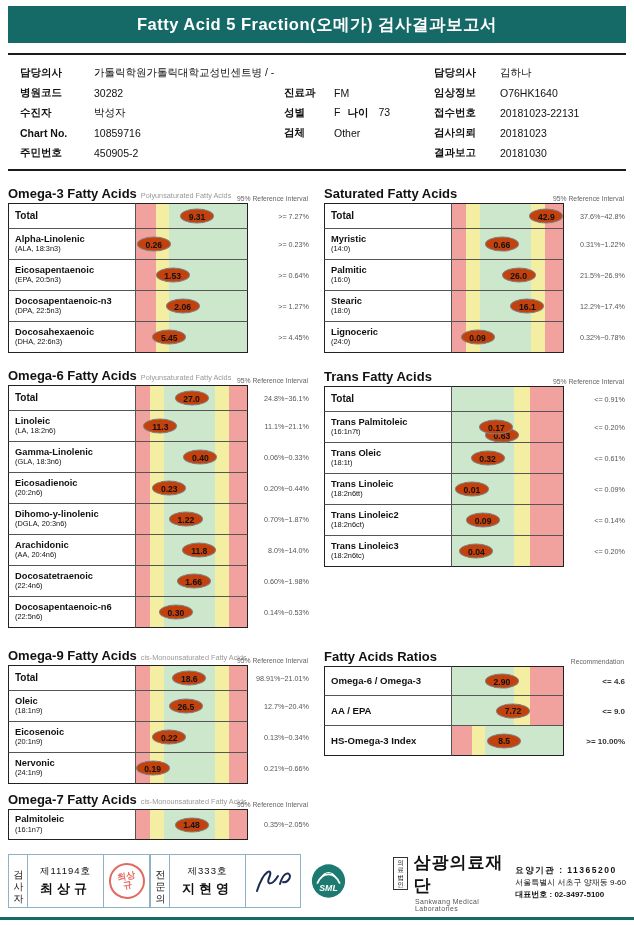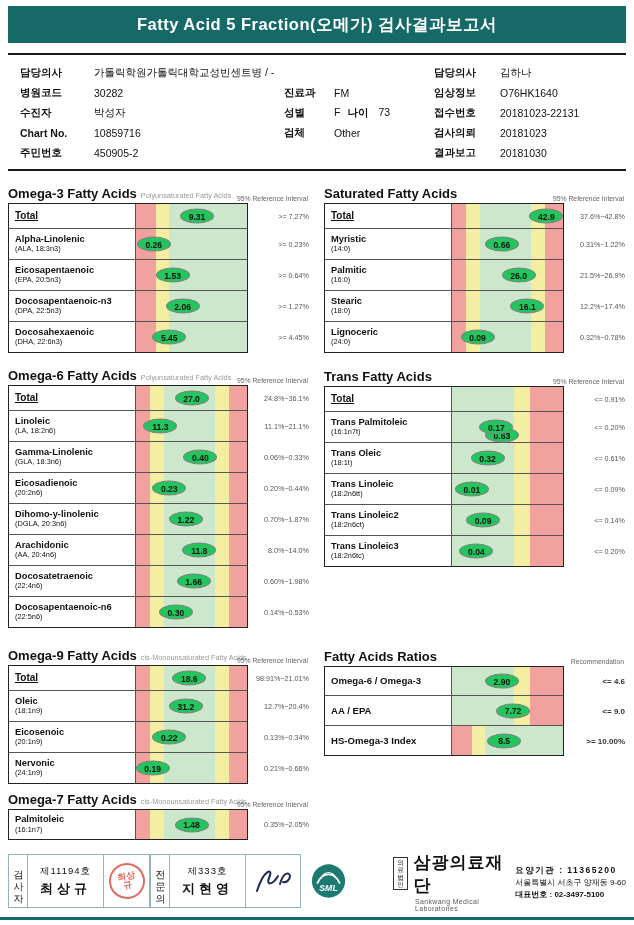--- a/index.html
+++ b/index.html
@@ -22,23 +22,23 @@
 .sec-interval{position:absolute;right:2px;bottom:-1px;font-size:6.8px;color:#666;}
 .trow{display:flex;height:31px;}
 .trow.single{height:26px;}
 .tname{width:128px;border-left:1.6px solid #222;border-right:1px solid #555;border-bottom:1px solid #555;padding:2px 6px;display:flex;flex-direction:column;justify-content:center;background:#fff;}
 .tbar{width:112px;border-right:1.6px solid #222;border-bottom:1px solid #555;position:relative;}
 .trow:first-child .tname,.trow:first-child .tbar{border-top:1.6px solid #222;}
 .trow:last-child .tname,.trow:last-child .tbar{border-bottom:1.6px solid #222;}
 .tref{width:62px;font-size:7.2px;color:#555;display:flex;align-items:center;justify-content:flex-end;padding-right:1px;white-space:nowrap;}
 .nm{font-size:9.3px;font-weight:bold;line-height:1.2;white-space:nowrap;}
 .cd{font-size:7.4px;line-height:1.2;}
-.trow.total .nm{text-decoration:underline;font-size:10px;}
+.trow.total .nm{font-size:10px;}
 .strip{position:absolute;inset:0;}
-.badge{position:absolute;top:50%;transform:translate(-50%,-50%);width:34px;height:15px;background:#22c55e;border:1px solid #808080;border-radius:50%;display:flex;align-items:center;justify-content:center;font-size:8.6px;font-weight:bold;z-index:2;}
+.badge{position:absolute;top:50%;transform:translate(-50%,-50%);width:34px;height:15px;background:#c2410c;border:1px solid #808080;border-radius:50%;display:flex;align-items:center;justify-content:center;font-size:8.6px;font-weight:bold;z-index:2;}
 #sec-omega6{margin-top:13px;}
 #sec-omega9{margin-top:18px;}
 #sec-omega7{margin-top:6px;}
 #sec-trans{margin-top:14px;}
 #sec-ratios{margin-top:80px;}
 #sec-ratios .trow{height:30px;}
 #sec-ratios .nm{font-size:9.6px;}
 #sec-ratios .tref{font-size:8px;font-weight:bold;color:#333;}
 .footer{margin-top:14px;display:flex;align-items:stretch;height:54px;}
 .sigbox{display:flex;border:1px solid #8fb3c2;height:54px;}
@@ -277,21 +277,21 @@
               </div>
               <div class="tref">98.91%~21.01%</div>
             </div>
             <div class="trow">
               <div class="tname">
                 <div class="nm">Oleic</div>
                 <div class="cd">(18:1n9)</div>
               </div>
               <div class="tbar">
                 <div class="strip" style="background: linear-gradient(90deg, rgb(242, 162, 158) 0%, rgb(242, 162, 158) 13%, rgb(243, 238, 162) 13%, rgb(243, 238, 162) 25%, rgb(205, 231, 204) 25%, rgb(205, 231, 204) 71%, rgb(243, 238, 162) 71%, rgb(243, 238, 162) 84%, rgb(242, 162, 158) 84%, rgb(242, 162, 158) 100%);"></div>
-                <div class="badge" style="left: 45%;">31.2</div>
+                <div class="badge" style="left: 45%;">26.5</div>
               </div>
               <div class="tref">12.7%~20.4%</div>
             </div>
             <div class="trow">
               <div class="tname">
                 <div class="nm">Eicosenoic</div>
                 <div class="cd">(20:1n9)</div>
               </div>
               <div class="tbar">
                 <div class="strip" style="background: linear-gradient(90deg, rgb(242, 162, 158) 0%, rgb(242, 162, 158) 13%, rgb(243, 238, 162) 13%, rgb(243, 238, 162) 25%, rgb(205, 231, 204) 25%, rgb(205, 231, 204) 71%, rgb(243, 238, 162) 71%, rgb(243, 238, 162) 84%, rgb(242, 162, 158) 84%, rgb(242, 162, 158) 100%);"></div>

